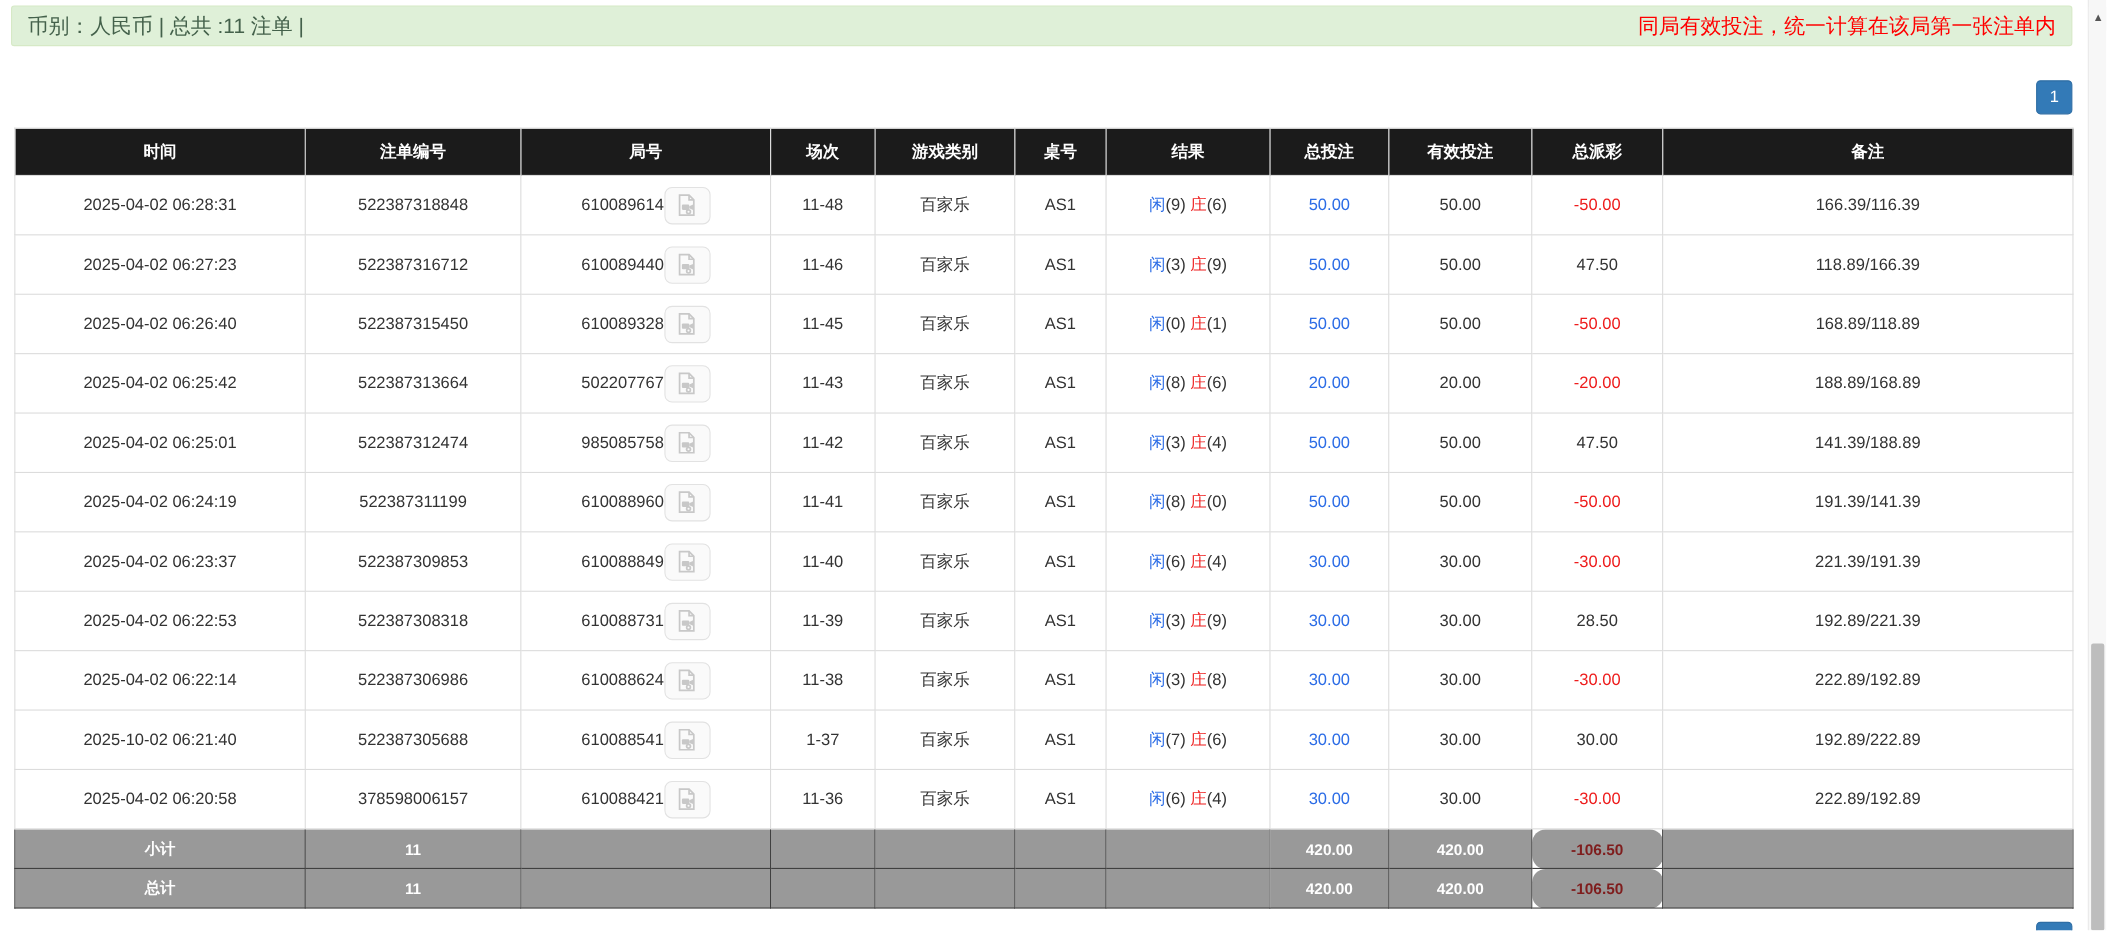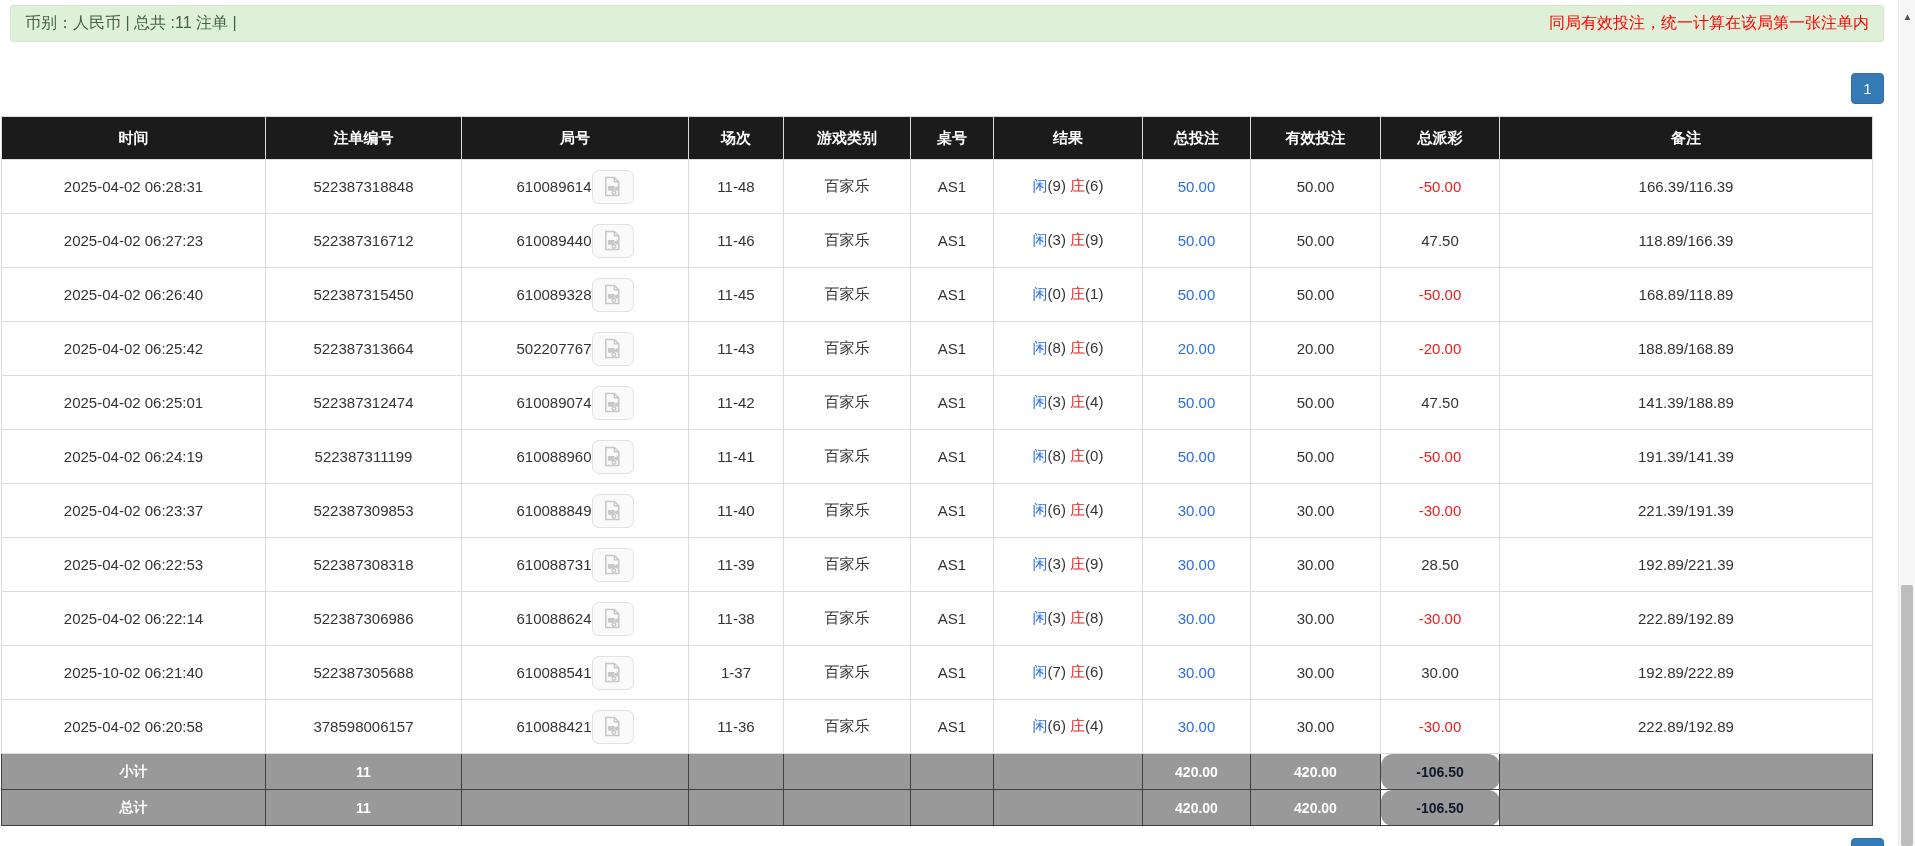--- a/index.html
+++ b/index.html
@@ -14,36 +14,36 @@
   }
   *{box-sizing:border-box;margin:0;padding:0;}
   body{background:#fff;font-family:"Liberation Sans",sans-serif;}
   #screen{position:relative;width:1915px;height:846px;overflow:hidden;background:#fff;}
 
   
   .info-bar{
     position:absolute;left:10px;top:5px;width:1874px;height:37px;
     background:var(--info-bar-bg);border:1px solid var(--info-bar-border);border-radius:3px;
     display:flex;align-items:center;justify-content:space-between;padding:0 14px;
-    font-size:16px;
+    font-size:19px;
   }
   .info-bar .left{color:#44614b;}
   .info-bar .right{color:#ff0000;}
 
   
   .page-btn{
     position:absolute;width:33px;height:31px;background:var(--pagination-blue);
     border:1px solid #2e6da4;border-radius:4px;color:#fff;font-size:15px;
     display:flex;align-items:center;justify-content:center;cursor:pointer;
   }
   .page-btn.top{left:1851px;top:73px;}
   .page-btn.bottom{left:1851px;top:838px;}
 
   
-  .table-wrap{position:absolute;left:1px;top:116px;width:1871px;}
+  .table-wrap{position:absolute;left:13px;top:116px;width:1871px;}
   table{width:100%;border-collapse:collapse;table-layout:fixed;}
   th{
     background:var(--header-bg);color:#fff;font-size:15px;font-weight:bold;
     height:43px;border:1px solid #dcdcdc;text-align:center;
   }
   tbody td{
     background:#fff;border:1px solid #dcdcdc;height:54px;text-align:center;
     font-size:15px;color:#333;vertical-align:middle;white-space:nowrap;overflow:hidden;
   }
   .round-wrap{display:inline-flex;align-items:center;vertical-align:middle;}
@@ -53,21 +53,21 @@
   }
   .blue{color:var(--player-blue);}
   .red{color:var(--banker-red);}
   .neg{color:var(--negative-red);border-radius:12px;}
   .score{color:#333;}
   td.bet-link{color:var(--player-blue);cursor:pointer;}
   tr.summary-row td{
     background:var(--summary-bg);color:#fff;border:1px solid #404040;height:36px;
     font-size:14px;font-weight:bold;
   }
-  tr.summary-row td.neg{color:#0f172a;}
+  tr.summary-row td.neg{color:#7f1d1d;}
 
   
   .scrollbar{position:absolute;right:0;top:0;width:17px;height:846px;background:#f7f7f7;border-left:1px solid #e9e9e9;}
   .scroll-up{position:absolute;top:6px;left:0;width:17px;height:22px;background:#f7f7f7;border:none;
     color:#555;font-size:10px;line-height:22px;text-align:center;cursor:pointer;padding:0;}
   .scroll-thumb{position:absolute;left:2px;top:585px;width:12px;height:261px;background:#bdbdbd;border-radius:2px;cursor:grab;}
 </style>
 </head>
 <body>
 
@@ -208,21 +208,21 @@
             <td><span class="blue">闲</span><span class="score">(8)</span> <span class="red">庄</span><span class="score">(6)</span></td>
             <td class="bet-link">20.00</td>
             <td>20.00</td>
             <td class="neg">-20.00</td>
             <td>188.89/168.89</td>
           </tr>
           <tr>
             <td>2025-04-02 06:25:01</td>
             <td>522387312474</td>
             <td><span class="round-wrap">
-                <span>610089074</span>
+                <span>985085758</span>
                 <button class="video-btn">
                   <svg width="23" height="23" viewBox="0 0 24 24">
                     <path d="M5 2.5 h9 l4.5 4.5 v14.5 h-13.5 z" fill="none" stroke="#c8c8c8" stroke-width="1.6"></path>
                     <path d="M14 2.5 v4.5 h4.5" fill="none" stroke="#c8c8c8" stroke-width="1.6"></path>
                     <rect x="7.2" y="11.5" width="7" height="5" rx="1" fill="#c8c8c8"></rect>
                     <path d="M14.2 13 l3.6 -1.6 v5.2 l-3.6 -1.6 z" fill="#c8c8c8"></path>
                     <circle cx="13.5" cy="18.2" r="2.6" fill="#c8c8c8"></circle>
                     <circle cx="13.5" cy="18.2" r="1" fill="#fafafa"></circle>
                   </svg>
                 </button>

